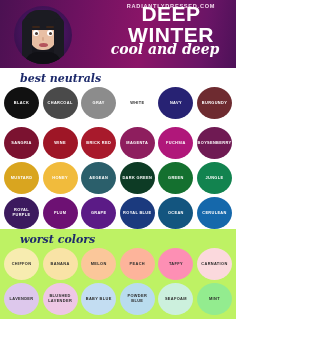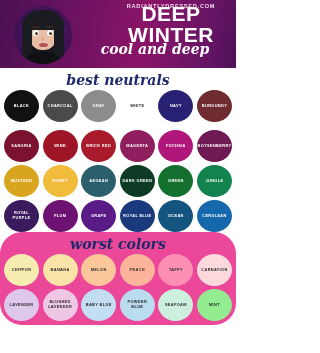--- a/index.html
+++ b/index.html
@@ -18,21 +18,21 @@
   }
   .site-url{
     position:absolute;top:3px;left:108px;width:126px;text-align:center;
     color:#f2d9ec;font-size:5.6px;letter-spacing:.75px;font-weight:700;
   }
   .brand-title{
     position:absolute;top:3px;left:106px;width:130px;text-align:center;
     color:#ffffff;font-size:21px;font-weight:700;letter-spacing:.5px;line-height:1;
   }
   .brand-sub{
-    position:absolute;top:42px;left:90px;width:130px;text-align:center;
+    position:absolute;top:42px;left:100px;width:130px;text-align:center;
     color:#ffffff;font-size:14px;line-height:1;
     font-family:"DejaVu Serif",serif;font-style:italic;font-weight:700;
   }
   
   .avatar{
     position:absolute;left:14px;top:6px;width:58px;height:58px;border-radius:50%;
     background:radial-gradient(circle at 50% 45%,#5e1b78 0%,#3b1050 70%,#2d0c40 100%);
     overflow:hidden;
   }
   .av-hair-back{position:absolute;left:8px;top:5px;width:42px;height:53px;border-radius:21px 21px 16px 16px;background:#16161c;}
@@ -45,23 +45,23 @@
   .av-eye-l{position:absolute;left:19px;top:24px;width:6px;height:6px;border-radius:50%;background:#ffffff;}
   .av-eye-r{position:absolute;left:33px;top:24px;width:6px;height:6px;border-radius:50%;background:#ffffff;}
   .av-pup-l{position:absolute;left:21px;top:26px;width:3px;height:3px;border-radius:50%;background:#4a3a33;}
   .av-pup-r{position:absolute;left:35px;top:26px;width:3px;height:3px;border-radius:50%;background:#4a3a33;}
   .av-nose{position:absolute;left:28px;top:31px;width:2px;height:4px;border-radius:1px;background:#d8a98c;}
   .av-lips{position:absolute;left:25px;top:37px;width:9px;height:4px;border-radius:50%;background:#b4545c;}
   .av-body{position:absolute;left:10px;top:46px;width:38px;height:14px;border-radius:14px 14px 0 0;background:#101015;}
 
   
   .section-title{
-    text-align:center;color:#1d2a6b;
+    text-align:left;color:#1d2a6b;
     font-family:"DejaVu Serif",serif;font-style:italic;font-weight:700;
-    font-size:14px;line-height:1;
+    font-size:11px;line-height:1;margin-left:20px;
   }
   .best-block{background:#ffffff;padding-top:5px;}
   .worst-block{background:#c9c4bd;padding-top:5px;padding-bottom:4px;}
   .worst-block .section-title{color:#1d2a6b;}
 
   .row{display:flex;justify-content:space-between;padding:0 4px;margin-top:3px;}
   .swatch{
     width:35px;height:32px;border-radius:50%;
     display:flex;align-items:center;justify-content:center;
     text-align:center;box-sizing:border-box;
@@ -179,21 +179,21 @@
             <span class="swatch-label light-text">ROYAL BLUE</span>
           </div>
           <div class="swatch" style="background: rgb(19, 85, 127);">
             <span class="swatch-label light-text">OCEAN</span>
           </div>
           <div class="swatch" style="background: rgb(21, 104, 171);">
             <span class="swatch-label light-text">CERULEAN</span>
           </div>
         </div>
       </div>
-      <div class="worst-block" style="background: #ec4899; border-radius: 22px;">
+      <div class="worst-block" style="background: #bef264;">
         <div class="section-title">worst colors</div>
         <div class="row">
           <div class="swatch" style="background: rgb(247, 236, 176);">
             <span class="swatch-label dark-text">CHIFFON</span>
           </div>
           <div class="swatch" style="background: rgb(249, 227, 166);">
             <span class="swatch-label dark-text">BANANA</span>
           </div>
           <div class="swatch" style="background: rgb(251, 199, 154);">
             <span class="swatch-label dark-text">MELON</span>

